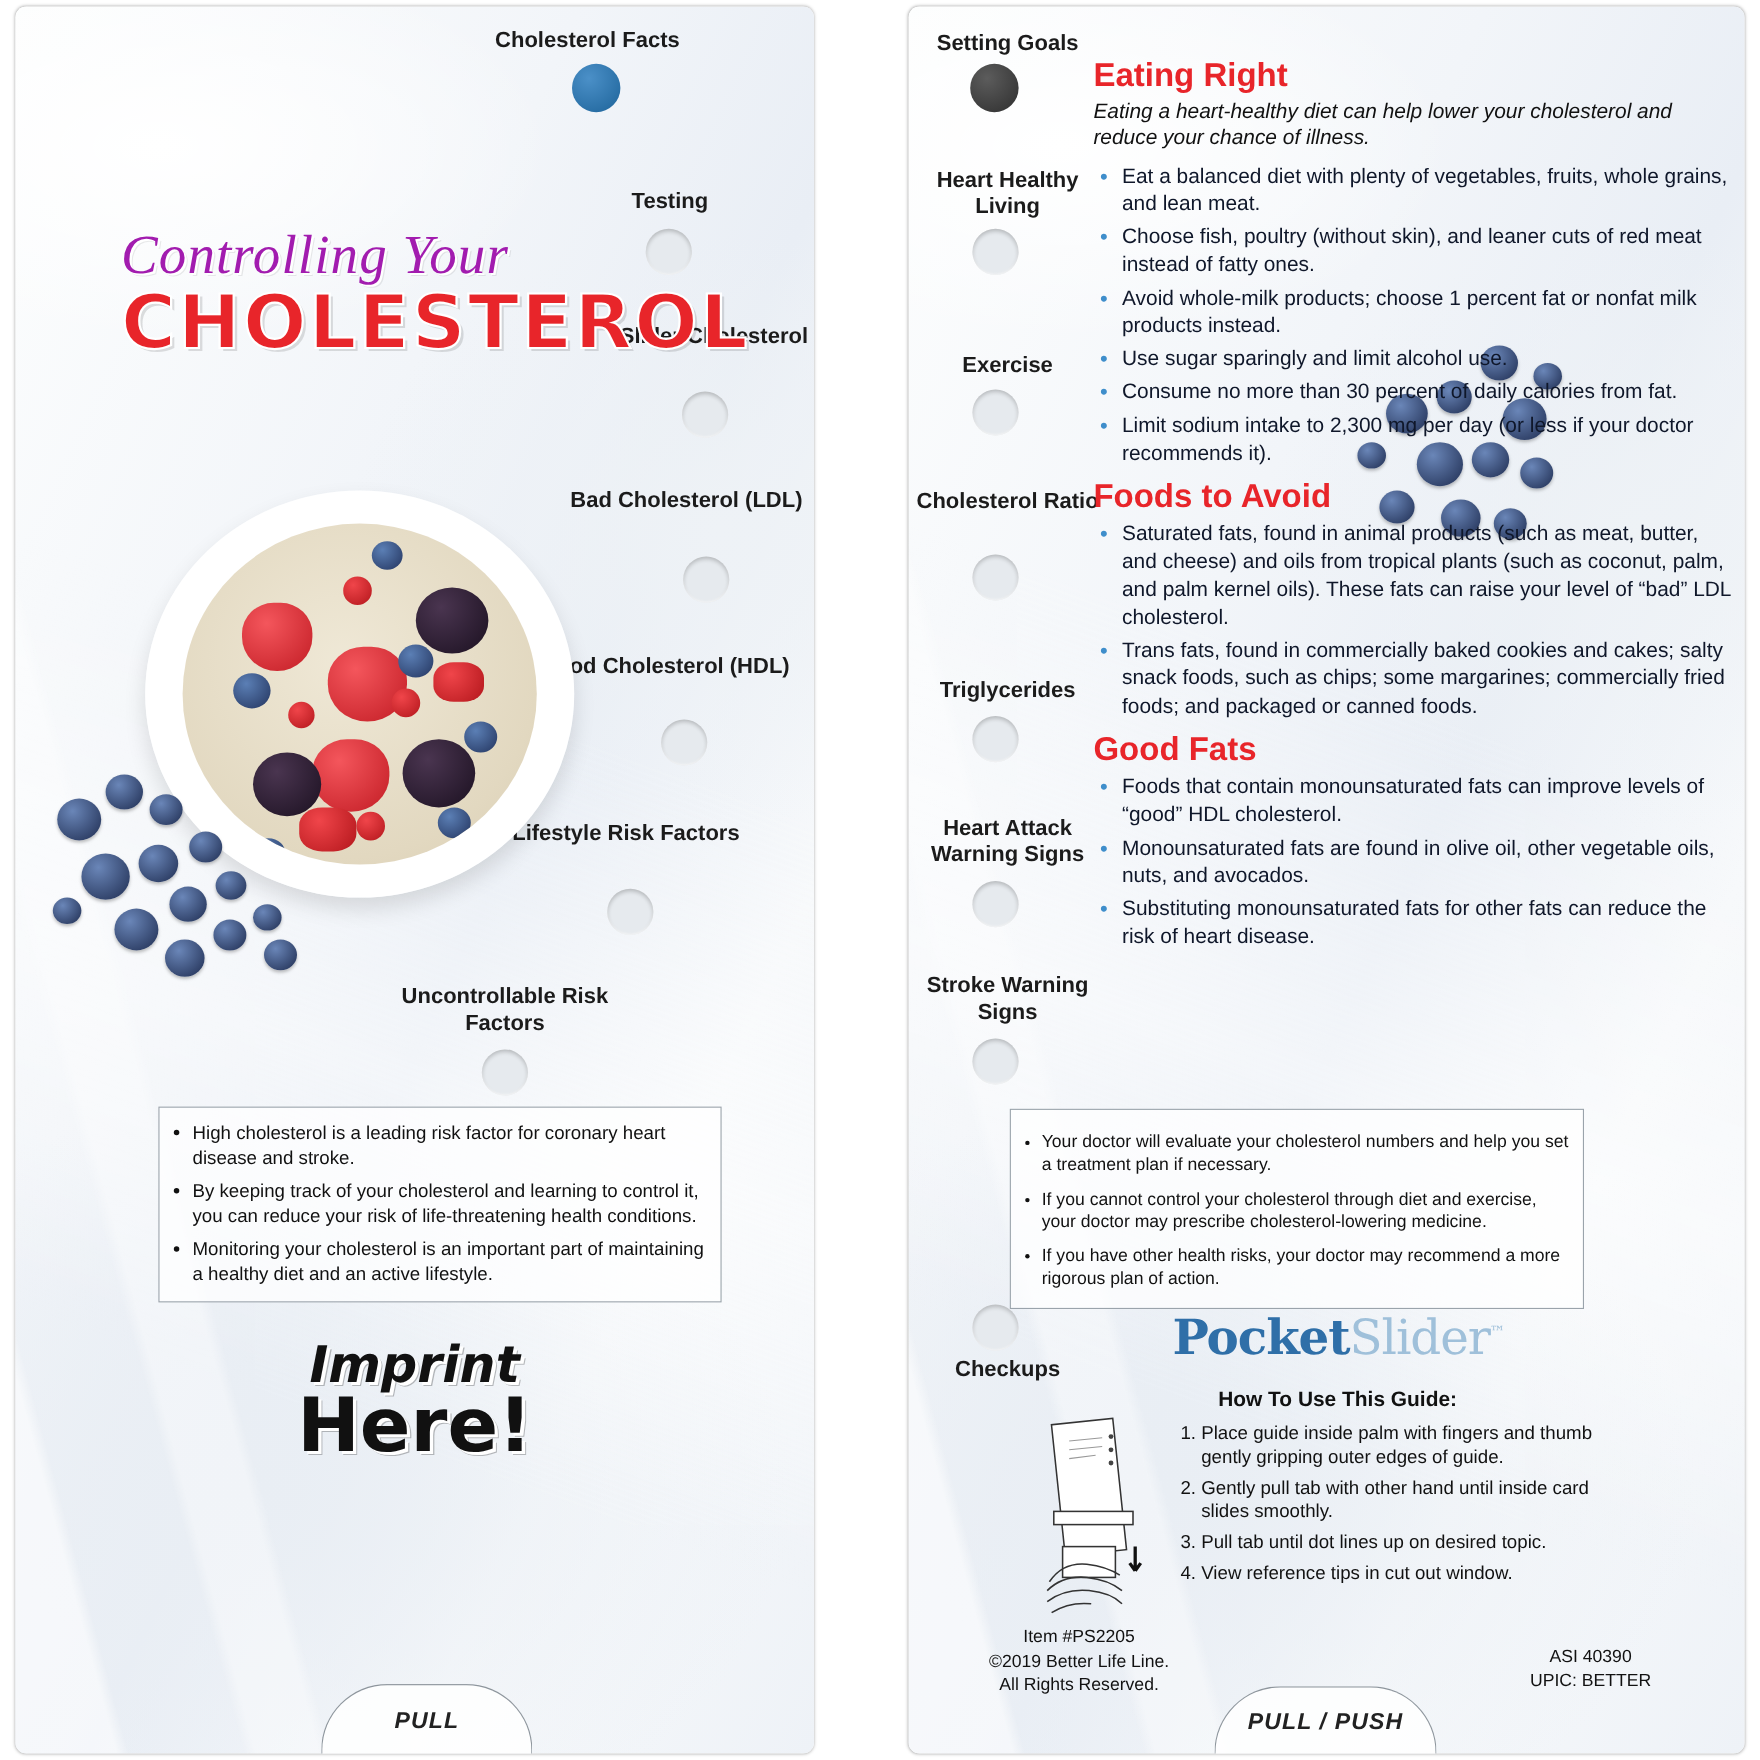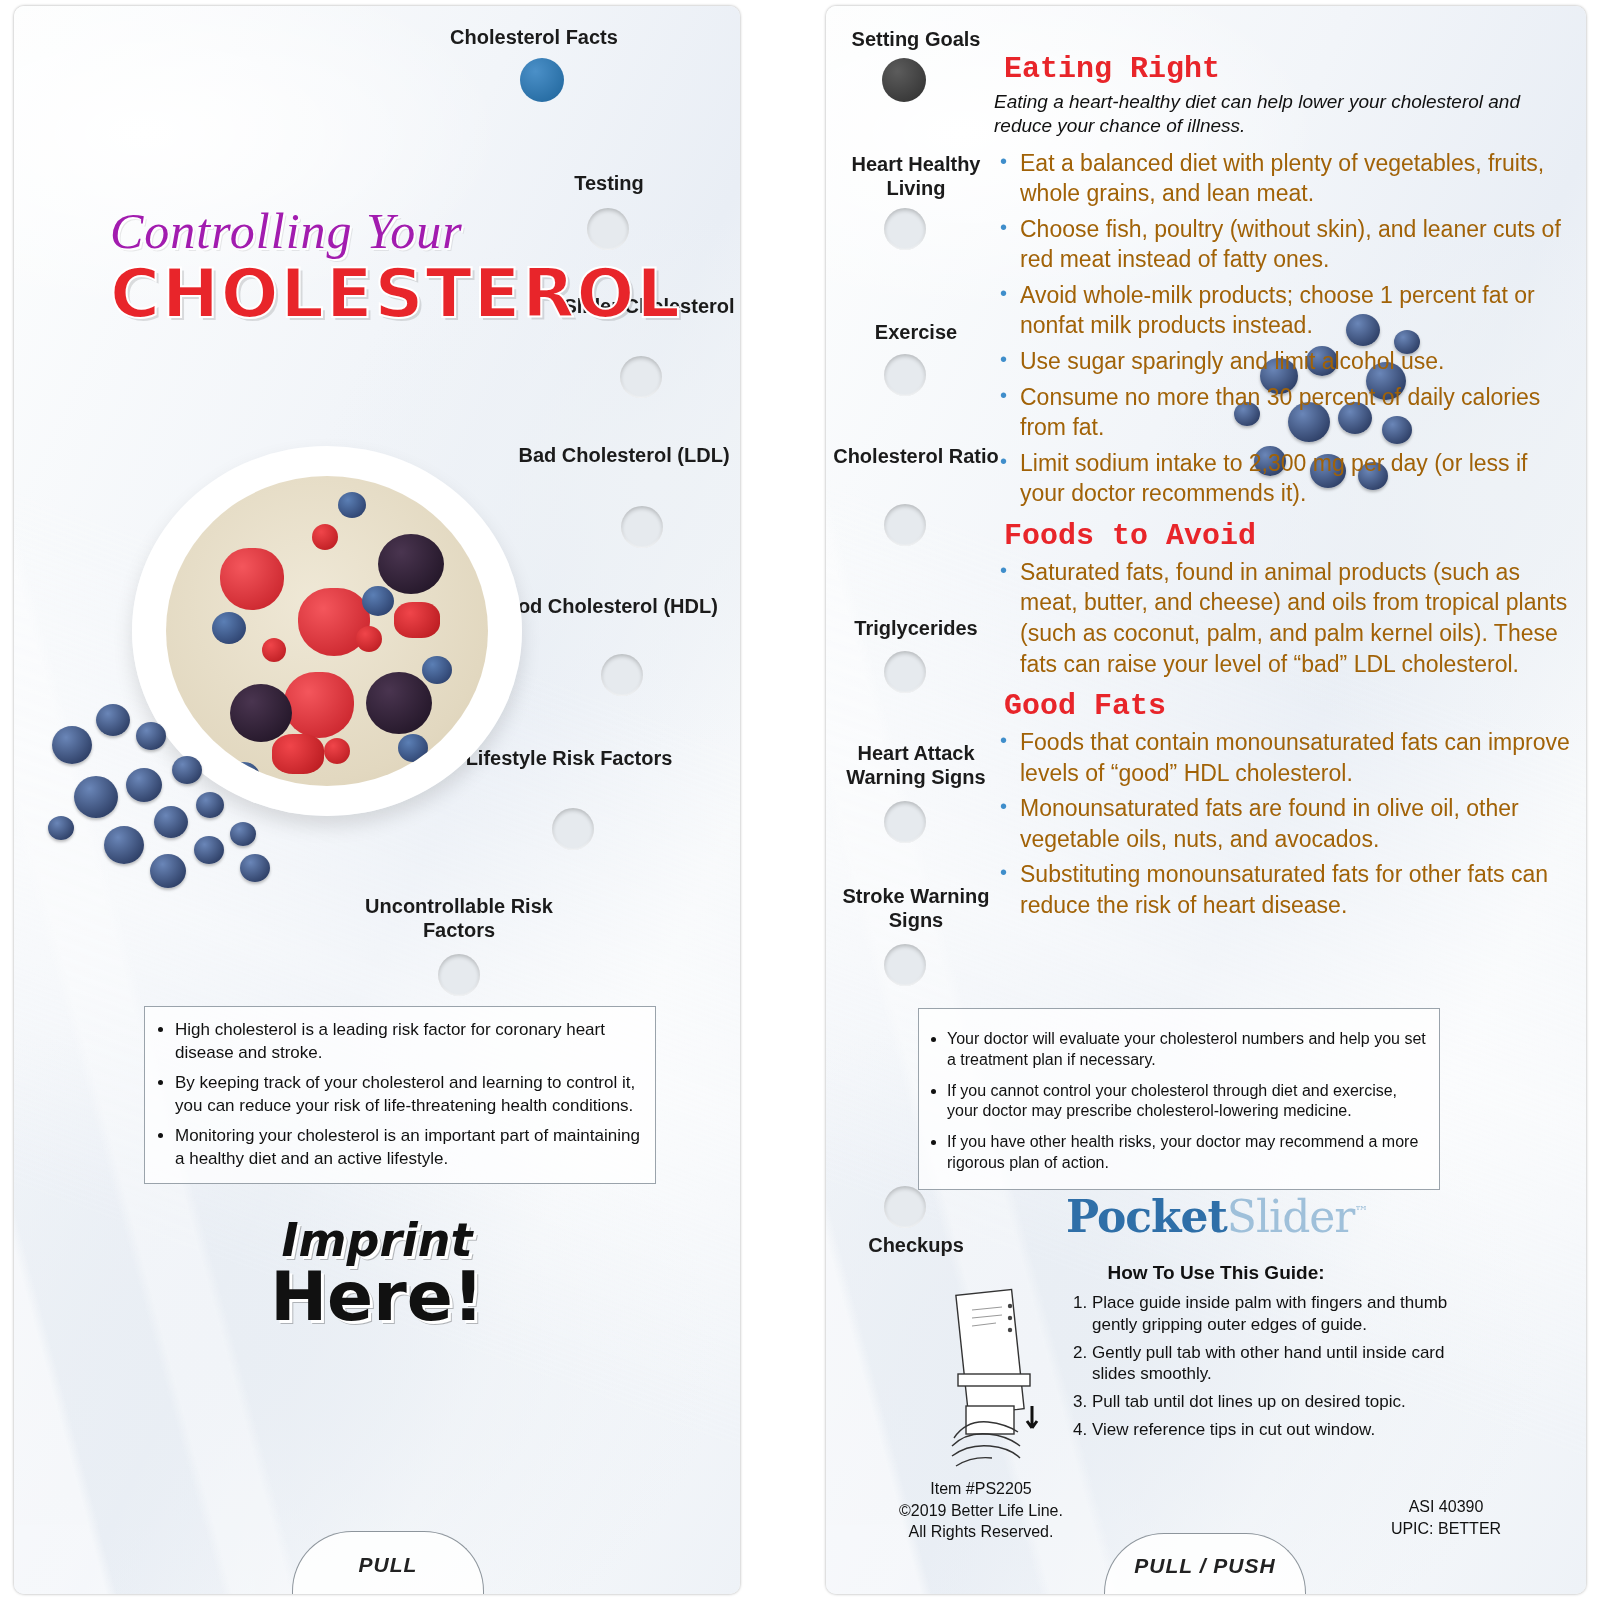--- a/index.html
+++ b/index.html
@@ -68,24 +68,24 @@
   .imprint .l2{font-size:46px;font-style:italic;margin-top:-8px;text-shadow:3px 3px 0 #fff,4px 4px 0 rgba(0,0,0,.25);}
   .imprint .l3{font-size:68px;margin-top:-10px;text-shadow:3px 3px 0 #fff,4px 4px 0 rgba(0,0,0,.25);}
 
   .pulltab{position:absolute;bottom:-4px;border:1px solid #8d959c;border-bottom:none;
            border-radius:60px 60px 0 0;background:rgba(255,255,255,.85);
            display:flex;align-items:center;justify-content:center;
            font-style:italic;font-weight:bold;font-size:21px;color:#222;letter-spacing:1px;}
 
   
   .rt{position:absolute;left:168px;width:580px;}
-  .sec-h{font-family:Liberation Mono, monospace;font-weight:bold;font-size:30px;color:#e8252a;margin:0 0 4px 10px;}
+  .sec-h{font-family:Liberation Sans, sans-serif;font-weight:bold;font-size:30px;color:#e8252a;margin:0 0 4px 0;}
   .intro{font-size:19px;font-style:italic;color:#111;line-height:1.25;margin:0 0 10px 0;}
   ul.bl{margin:0 0 10px 0;padding-left:22px;list-style:none;}
-  ul.bl li{font-size:23px;line-height:1.33;color:#a16207;margin-bottom:5px;position:relative;padding-left:4px;}
+  ul.bl li{font-size:19px;line-height:1.33;color:#0f172a;margin-bottom:5px;position:relative;padding-left:4px;}
   ul.bl li:before{content:"•";color:#3f8ecb;position:absolute;left:-16px;font-size:20px;}
 
   .rbox{position:absolute;border:1px solid #9aa3ab;background:rgba(255,255,255,.72);}
   .rbox ul{margin:0;padding:10px 12px 10px 28px;}
   .rbox li{font-size:16px;line-height:1.3;color:#111;margin-bottom:5px;margin-top:10px;}
 
   .ps-logo{font-family:"DejaVu Serif",serif;font-size:44px;letter-spacing:-1px;}
   .ps-logo b{color:#2f6fa8;font-weight:bold;}
   .ps-logo span{color:#9fc0da;}
   .ps-tm{font-size:14px;vertical-align:super;color:#9fc0da;}
@@ -245,20 +245,21 @@
         <li>Choose fish, poultry (without skin), and leaner cuts of red meat instead of fatty ones.</li>
         <li>Avoid whole-milk products; choose 1 percent fat or nonfat milk products instead.</li>
         <li>Use sugar sparingly and limit alcohol use.</li>
         <li>Consume no more than 30 percent of daily calories from fat.</li>
         <li>Limit sodium intake to 2,300 mg per day (or less if your doctor recommends it).</li>
       </ul>
 
       <h2 class="sec-h">Foods to Avoid</h2>
       <ul class="bl">
         <li>Saturated fats, found in animal products (such as meat, butter, and cheese) and oils from tropical plants (such as coconut, palm, and palm kernel oils). These fats can raise your level of “bad” LDL cholesterol.</li>
+        <li>Trans fats, found in commercially baked cookies and cakes; salty snack foods, such as chips; some margarines; commercially fried foods; and packaged or canned foods.</li>
       </ul>
 
       <h2 class="sec-h">Good Fats</h2>
       <ul class="bl">
         <li>Foods that contain monounsaturated fats can improve levels of “good” HDL cholesterol.</li>
         <li>Monounsaturated fats are found in olive oil, other vegetable oils, nuts, and avocados.</li>
         <li>Substituting monounsaturated fats for other fats can reduce the risk of heart disease.</li>
       </ul>
     </div>
 

